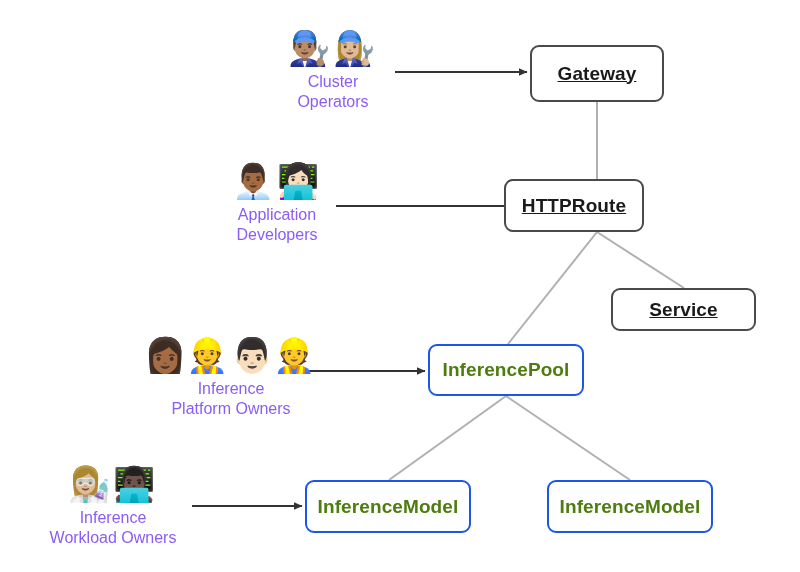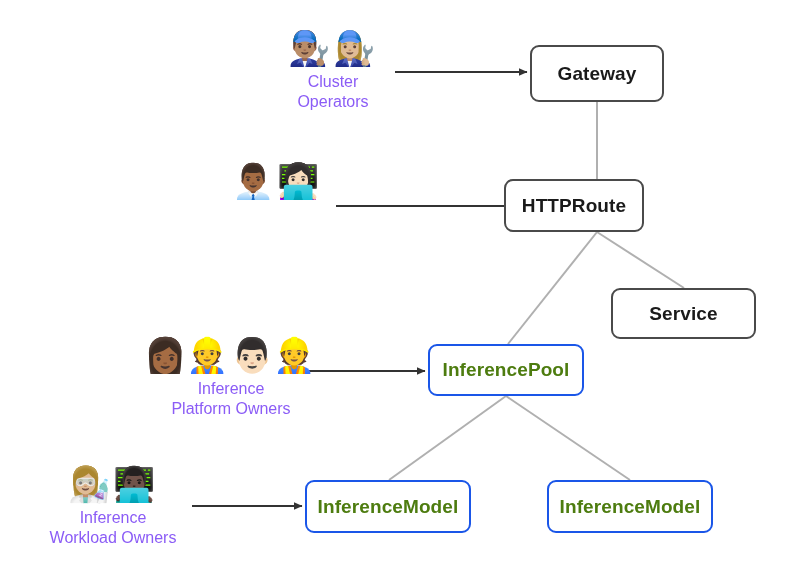--- a/index.html
+++ b/index.html
@@ -31,20 +31,21 @@
     justify-content: center;
     background: #ffffff;
     border-radius: 9px;
     font-weight: bold;
     letter-spacing: 0.1px;
   }
   .node-dark {
     border: 2px solid #4a4a4a;
     color: #1a1a1a;
     font-size: 19px;
+    text-decoration: underline;
   }
   .node-blue {
     border: 2.5px solid #1a56e8;
     color: #4d7c0f;
     font-size: 19px;
   }
   .actor {
     position: absolute;
     display: flex;
     flex-direction: column;
@@ -91,41 +92,43 @@
       </g>
   </svg>
 
   <div id="nodes-layer">
       <div class="node node-dark" style="left: 530px; top: 45px; width: 134px; height: 57px;">
         <span>Gateway</span>
       </div>
       <div class="node node-dark" style="left: 504px; top: 179px; width: 140px; height: 53px;">
         <span>HTTPRoute</span>
       </div>
-      <div class="node node-dark" style="left: 611px; top: 288px; width: 145px; height: 51px;">
+      <div class="node node-dark" style="left: 611px; top: 288px; width: 145px; height: 43px;">
         <span>Service</span>
       </div>
       <div class="node node-blue" style="left: 428px; top: 344px; width: 156px; height: 52px;">
         <span>InferencePool</span>
       </div>
       <div class="node node-blue" style="left: 305px; top: 480px; width: 166px; height: 53px;">
         <span>InferenceModel</span>
       </div>
       <div class="node node-blue" style="left: 547px; top: 480px; width: 166px; height: 53px;">
         <span>InferenceModel</span>
       </div>
     </div>
   <div id="actors-layer">
       <div class="actor" style="left: 283px; top: 28px; width: 100px;">
         <div class="actor-emoji">👨🏽‍🔧👩🏼‍🔧</div>
         <div class="actor-label">Cluster
 Operators</div>
       </div>
       <div class="actor" style="left: 222px; top: 161px; width: 110px;">
         <div class="actor-emoji">👨🏾‍💼👩🏻‍💻</div>
+        <div class="actor-label">Application
+Developers</div>
       </div>
       <div class="actor" style="left: 170px; top: 335px; width: 122px;">
         <div class="actor-emoji">👩🏾‍👷👨🏻‍👷</div>
         <div class="actor-label">Inference
 Platform Owners</div>
       </div>
       <div class="actor" style="left: 48px; top: 464px; width: 130px;">
         <div class="actor-emoji">👩🏼‍🔬👨🏿‍💻</div>
         <div class="actor-label">Inference
 Workload Owners</div>

